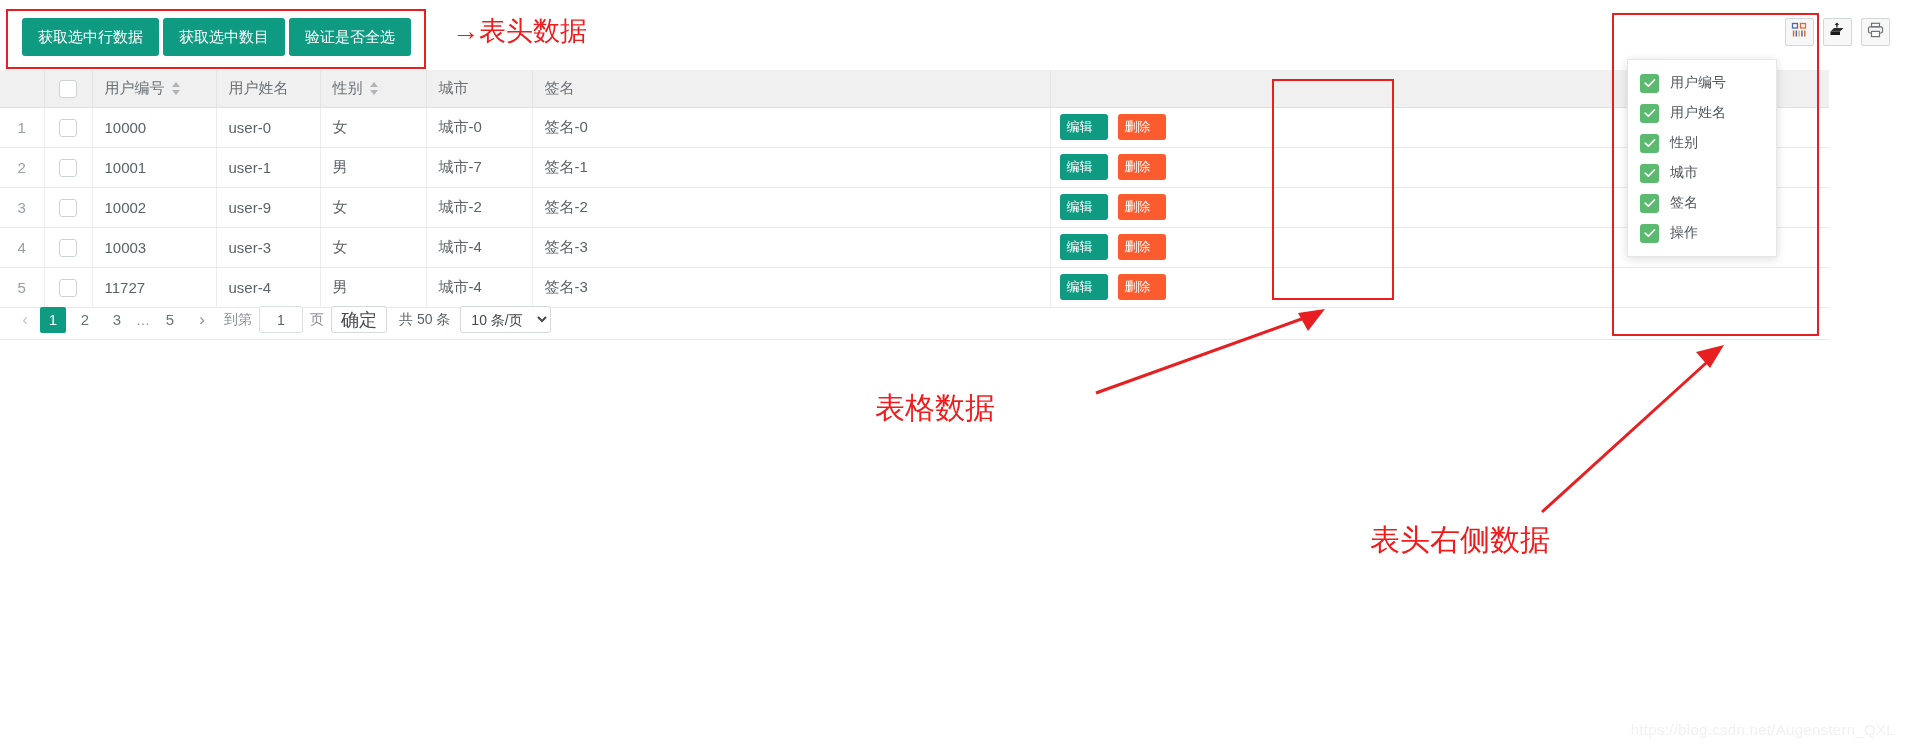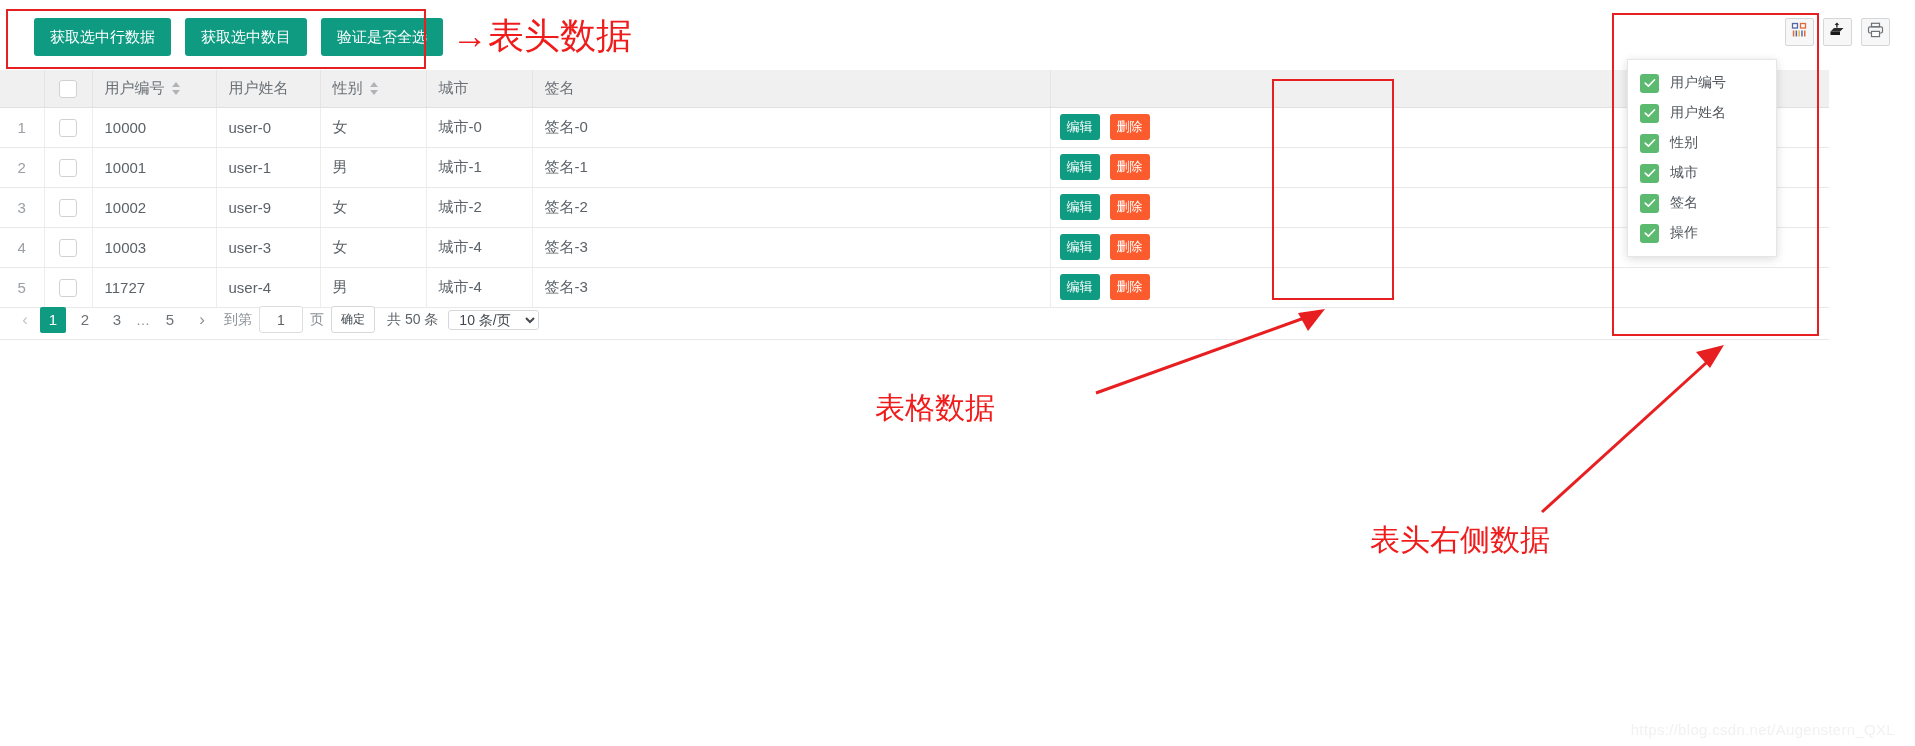--- a/index.html
+++ b/index.html
@@ -8,21 +8,21 @@
     width: 1915px; height: 746px;
     background: #ffffff;
     font-family: "Liberation Sans", "DejaVu Sans", sans-serif;
     overflow: hidden;
   }
   #root { position: relative; width: 1915px; height: 746px; background:#fff; }
 
   
   .top-toolbar {
     position: absolute; left: 22px; top: 18px;
-    display: flex; gap: 14px; align-items: center; margin-left: 12px;
+    display: flex; gap: 4px; align-items: center;
   }
   .btn-teal {
     background: #0E9B82;
     color: #ffffff;
     border: none;
     border-radius: 3px;
     font-size: 15px;
     line-height: 1;
     padding: 11px 16px 12px 16px;
     font-family: "Liberation Sans", "DejaVu Sans", sans-serif;
@@ -36,21 +36,21 @@
     border: 2px solid #e81f21;
     pointer-events: none;
   }
   .anno-box-header { left: 6px; top: 9px; width: 420px; height: 60px; }
   .anno-box-actions { left: 1272px; top: 79px; width: 122px; height: 221px; }
   .anno-box-right { left: 1612px; top: 13px; width: 207px; height: 323px; }
 
   .anno-text {
     position: absolute;
     color: #f01c1c;
-    font-size: 36px;
+    font-size: 27px;
     font-family: "Liberation Sans", "DejaVu Sans", sans-serif;
     white-space: nowrap;
     line-height: 1;
   }
   .anno-text-header { left: 452px; top: 18px; }
   .anno-text-table  { left: 875px; top: 393px; font-size: 30px;}
   .anno-text-right  { left: 1370px; top: 525px; font-size: 30px;}
 
   .anno-arrow { position: absolute; pointer-events: none; }
 
@@ -121,21 +121,21 @@
   .sorter .dn { bottom: 1px; border-top: 5px solid #b0b4b8; }
 
   .op-cell { padding-left: 0 !important; }
   .op-inner { display:flex; gap: 10px; padding-left: 9px; align-items:center;}
   .btn-sm {
     border: none;
     border-radius: 3px;
     color: #fff;
     font-size: 13px;
     line-height: 1;
-    padding: 6px 7px 7px 7px;
+    padding: 6px 15px 7px 7px;
     cursor: pointer;
     font-family: "Liberation Sans", "DejaVu Sans", sans-serif;
   }
   .btn-edit { background: #0E9B82; }
   .btn-del  { background: #FB5B2D; }
 
   
   .pagination {
     position: absolute; left: 0px; top: 300px;
     width: 1829px; height: 40px;
@@ -164,27 +164,27 @@
   .pg-input {
     width: 44px; height: 27px;
     border: 1px solid #dcdfe2; border-radius: 3px;
     text-align: center; font-size: 14px; color: #5b6268;
     font-family: "Liberation Sans","DejaVu Sans",sans-serif;
     background: #fff; outline: none;
   }
   .pg-confirm {
     height: 27px; padding: 0 9px;
     border: 1px solid #d6d9dc; border-radius: 3px;
-    background: #fff; font-size: 12px; color: #42484e;
+    background: #fff; font-size: 18px; color: #42484e;
     cursor: pointer;
     font-family: "Liberation Sans","DejaVu Sans",sans-serif;
   }
   .pg-total { margin: 0 10px 0 12px; color: #5b6268; font-size: 14px; white-space: nowrap;}
   .pg-select {
-    height: 20px;
+    height: 27px;
     border: 1px solid #d6d9dc; border-radius: 3px;
     background: #fff; font-size: 14px; color: #42484e;
     padding: 0 3px 0 6px;
     font-family: "Liberation Sans","DejaVu Sans",sans-serif;
     cursor: pointer;
   }
 
   
   .icon-toolbar {
     position: absolute; right: 25px; top: 18px;
@@ -321,21 +321,21 @@
               <button class="btn-sm btn-del">删除</button>
             </div>
           </td>
         </tr>
         <tr>
           <td class="col-idx">2</td>
           <td class="col-chk"><span class="chk"></span></td>
           <td class="col-id">10001</td>
           <td class="col-name">user-1</td>
           <td class="col-sex">男</td>
-          <td class="col-city">城市-1</td>
+          <td class="col-city">城市-7</td>
           <td class="col-sign">签名-1</td>
           <td class="col-op last-col op-cell">
             <div class="op-inner">
               <button class="btn-sm btn-edit">编辑</button>
               <button class="btn-sm btn-del">删除</button>
             </div>
           </td>
         </tr>
         <tr>
           <td class="col-idx">3</td>

